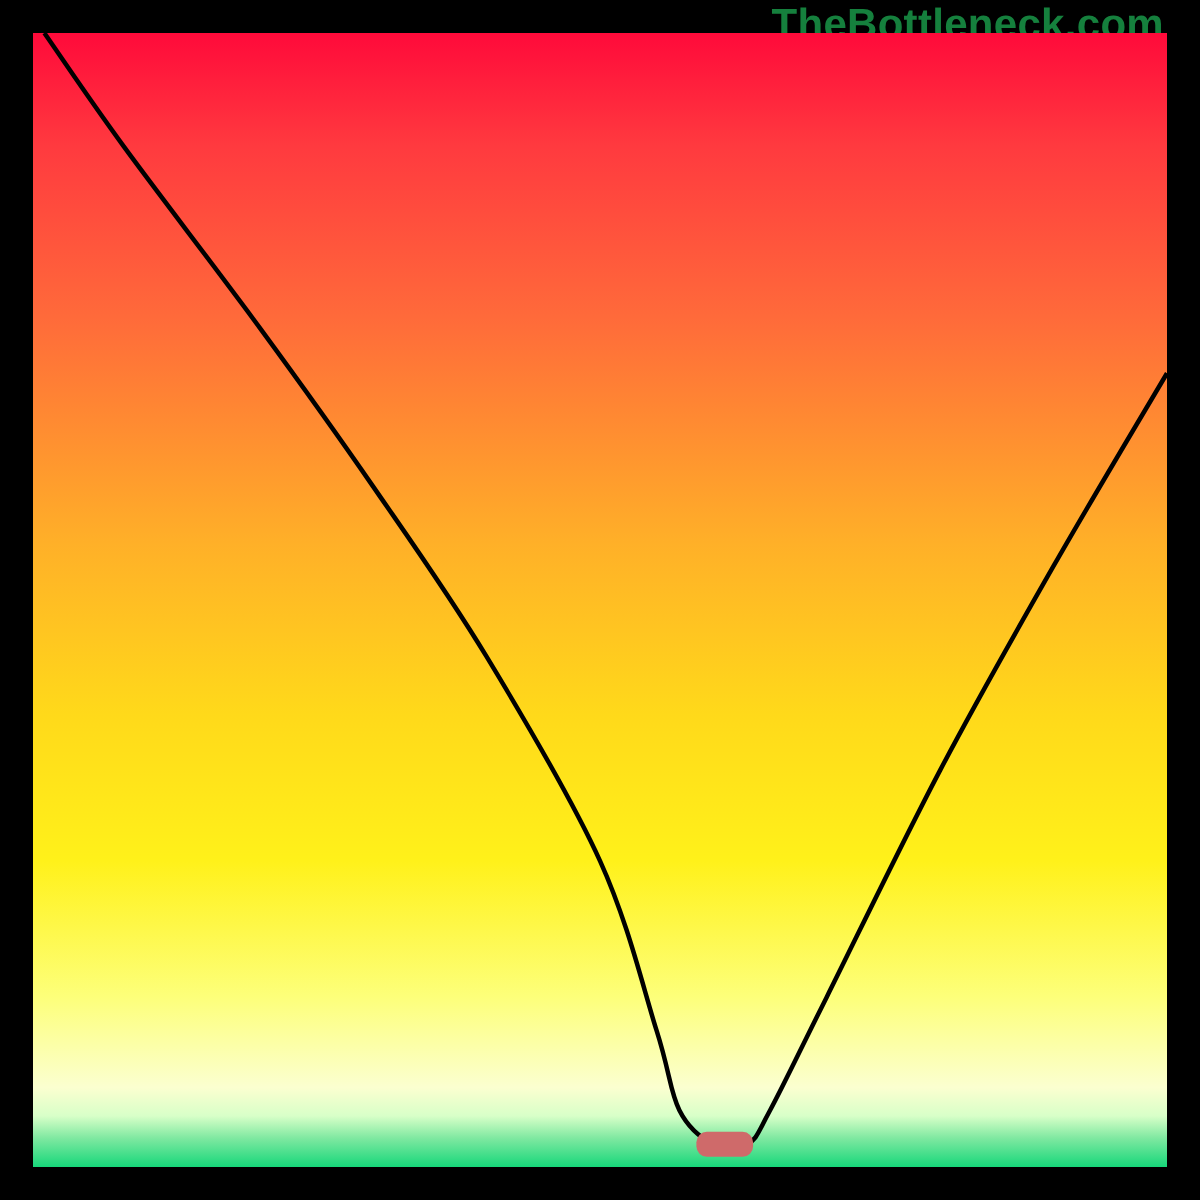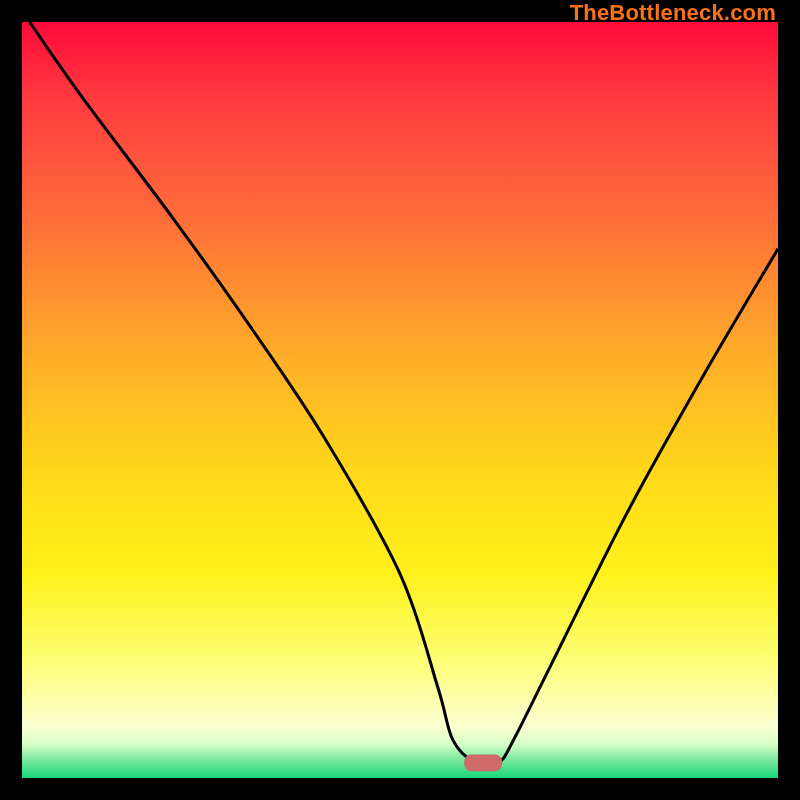--- a/index.html
+++ b/index.html
@@ -23,23 +23,23 @@
     left: 0;
     top: 0;
     width: 756px;
     height: 756px;
   }
   .watermark {
     position: absolute;
     top: 0px;
     right: 24px;
     font-family: Arial, Helvetica, sans-serif;
-    font-size: 22px;
+    font-size: 28px;
     font-weight: 600;
-    color: #f97316;
+    color: #15803d;
     letter-spacing: 0.2px;
     user-select: none;
   }
   svg { display: block; }
 </style>
 </head>
 <body>
 
 <div class="watermark">TheBottleneck.com</div>
 

